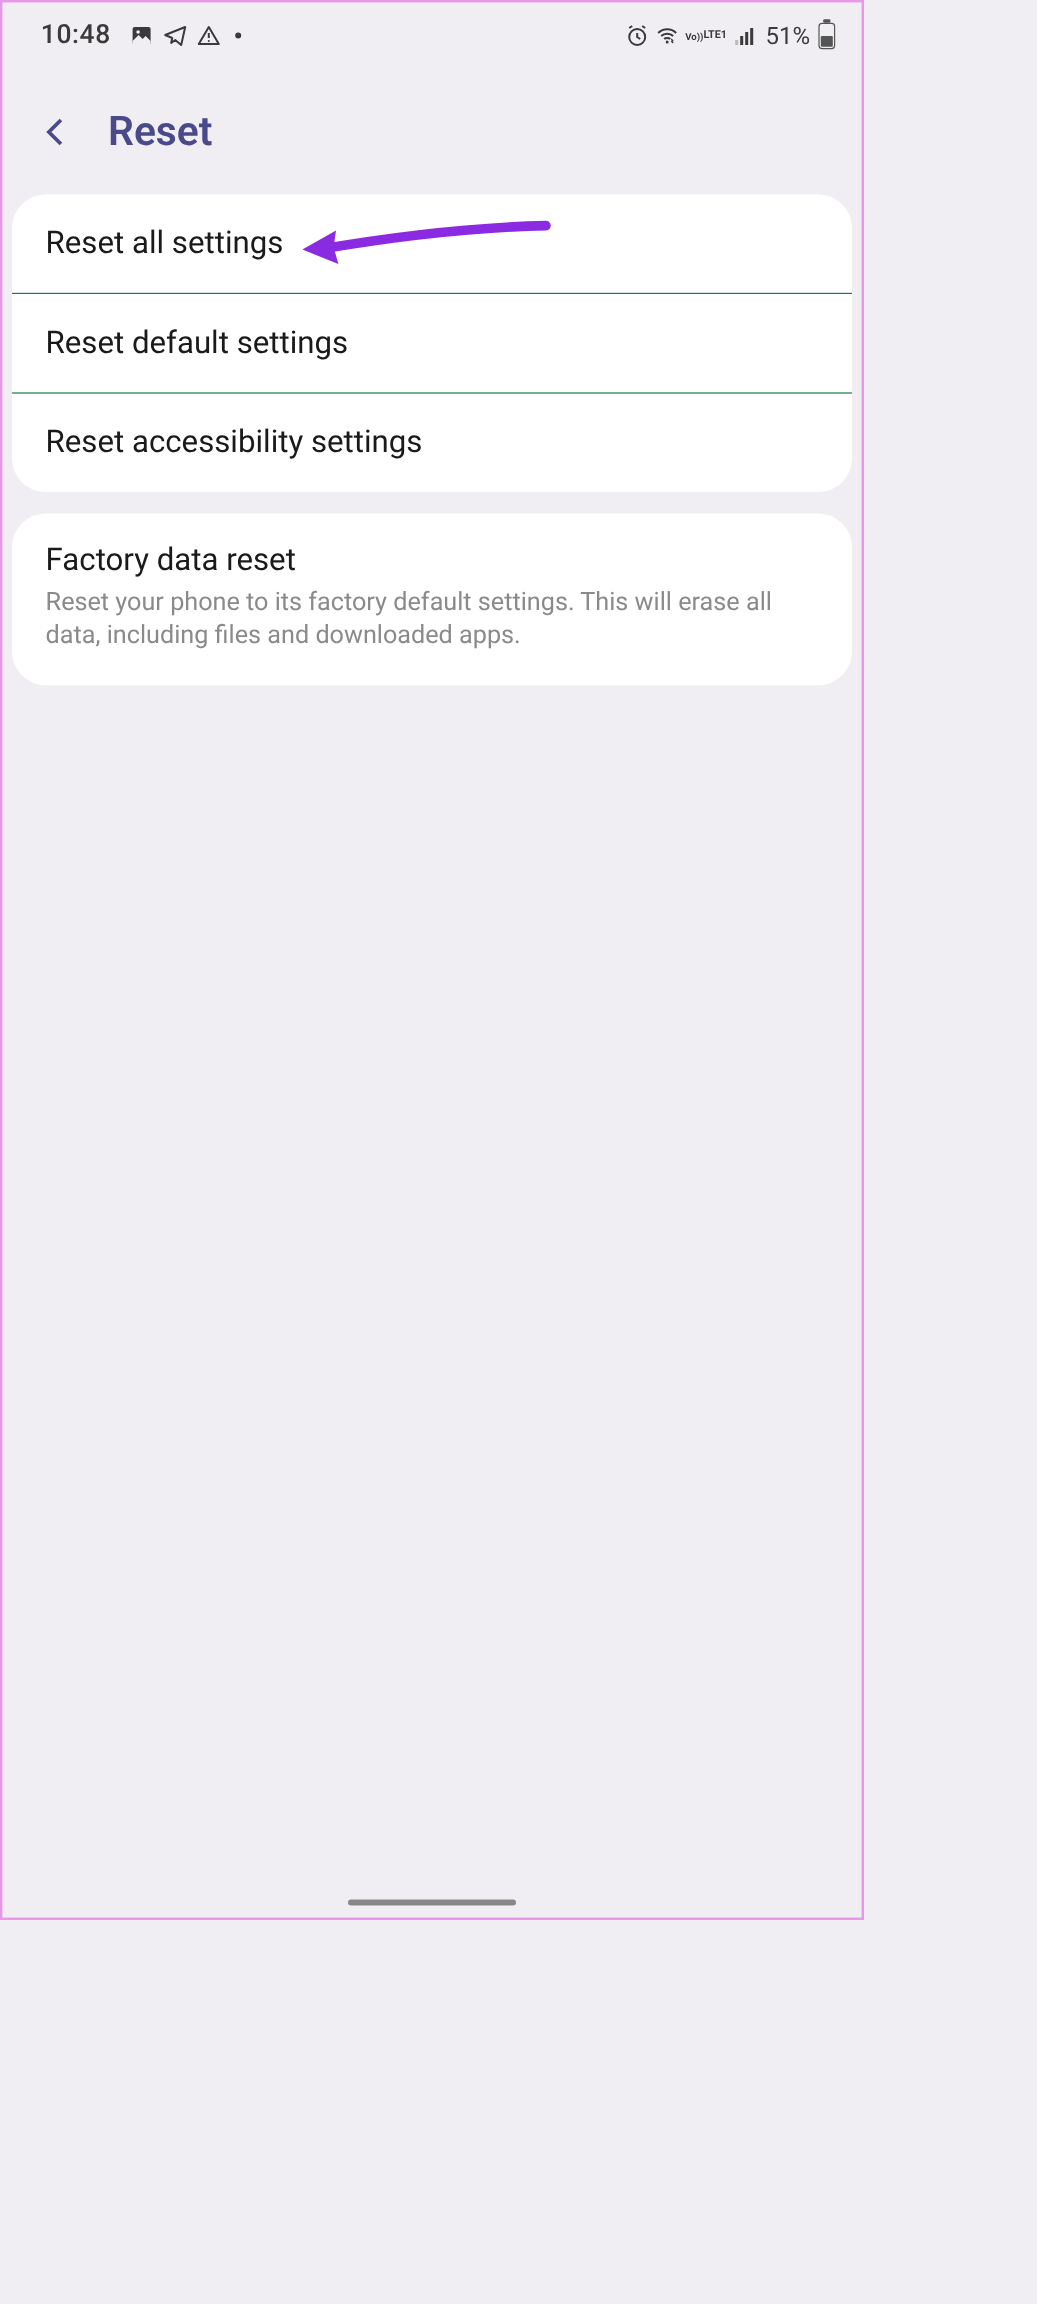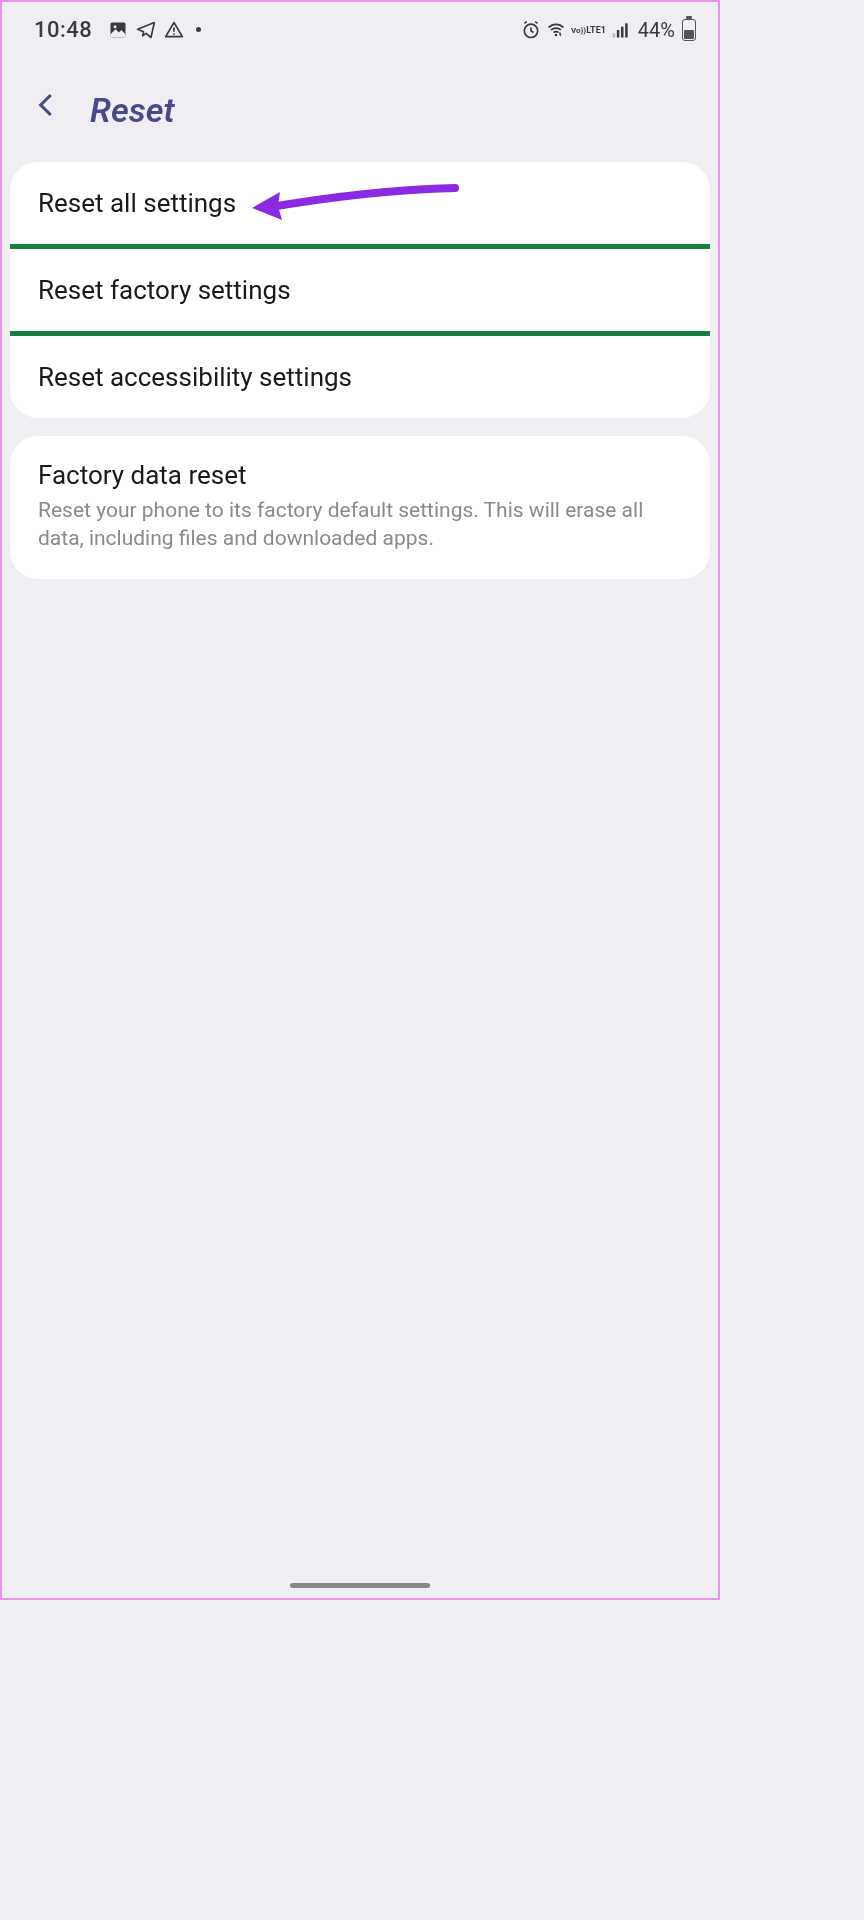--- a/index.html
+++ b/index.html
@@ -8,26 +8,26 @@
     .status-bar { display: flex; justify-content: space-between; align-items: flex-end; padding: 10px 22px 8px 32px; height: 48px; }
     .status-left { display: flex; align-items: center; gap: 10px; }
     .status-time { font-size: 22px; font-weight: 500; color: #3a3a3a; letter-spacing: 0.5px; }
     .status-icons-left { display: flex; align-items: center; gap: 8px; margin-left: 6px; }
     .status-right { display: flex; align-items: center; gap: 5px; }
     .battery-text { font-size: 20px; color: #3a3a3a; margin-left: 2px; }
     
     .icon-sm { width: 20px; height: 20px; fill: #3a3a3a; }
     .dot { width: 5px; height: 5px; border-radius: 50%; background: #3a3a3a; margin-left: 4px; }
     
-    .header { display: flex; padding: 40px 24px 28px 30px; gap: 28px; font-style: italic; }
+    .header { display: flex; align-items: center; padding: 40px 24px 28px 30px; gap: 28px; }
     .back-chevron { width: 30px; height: 30px; stroke: #4a4a8a; stroke-width: 2.5; fill: none; }
     .page-title { font-size: 34px; font-weight: 600; color: #4a4a8a; }
     
     .card { background: #fff; border-radius: 28px; margin: 4px 8px 18px 8px; overflow: hidden; }
-    .list-item { padding: 26px 28px; border-bottom: 5px solid #15803d; }
+    .list-item { padding: 26px 28px; border-bottom: 1px solid #15803d; }
     .list-item:last-child { border-bottom: none; }
     .item-title { font-size: 26px; font-weight: 400; color: #1a1a1a; }
     .item-desc { font-size: 21px; color: #8a8a8a; margin-top: 6px; line-height: 1.35; }
     
     .card2 .list-item { padding: 24px 28px 26px 28px; }
     
     .annotation-arrow { position: absolute; top: 178px; left: 248px; width: 210px; height: 50px; pointer-events: none; }
     
     .lte-label { font-size: 9px; font-weight: 700; line-height: 9px; color: #3a3a3a; display: flex; flex-direction: row; align-items: center; }
     .lte-label span:first-child { font-size: 8px; }
@@ -77,40 +77,40 @@
     <div class="lte-label">
         <span>Vo))</span>
         <span>LTE1</span>
       </div>
     <svg class="icon-sm" viewBox="0 0 24 24">
         <rect x="2" y="16" width="3" height="5" fill="#bbb"></rect>
         <rect x="7" y="12" width="3" height="9" fill="#3a3a3a"></rect>
         <rect x="12" y="8" width="3" height="13" fill="#3a3a3a"></rect>
         <rect x="17" y="4" width="3" height="17" fill="#3a3a3a"></rect>
       </svg>
-    <span class="battery-text">44%</span>
+    <span class="battery-text">51%</span>
     <div class="battery-icon">
         <div class="battery-fill"></div>
       </div>
   </div>
 </div>
 
 <div class="header">
   <svg class="back-chevron" viewBox="0 0 24 24">
       <polyline points="15 4 7 12 15 20"></polyline>
     </svg>
   <h1 class="page-title">Reset</h1>
 </div>
 
 <div class="card">
   <div class="list-item">
     <div class="item-title">Reset all settings</div>
   </div>
   <div class="list-item">
-    <div class="item-title">Reset factory settings</div>
+    <div class="item-title">Reset default settings</div>
   </div>
   <div class="list-item">
     <div class="item-title">Reset accessibility settings</div>
   </div>
 </div>
 
 <div class="card card2">
   <div class="list-item">
     <div class="item-title">Factory data reset</div>
     <div class="item-desc">Reset your phone to its factory default settings. This will erase all data, including files and downloaded apps.</div>

